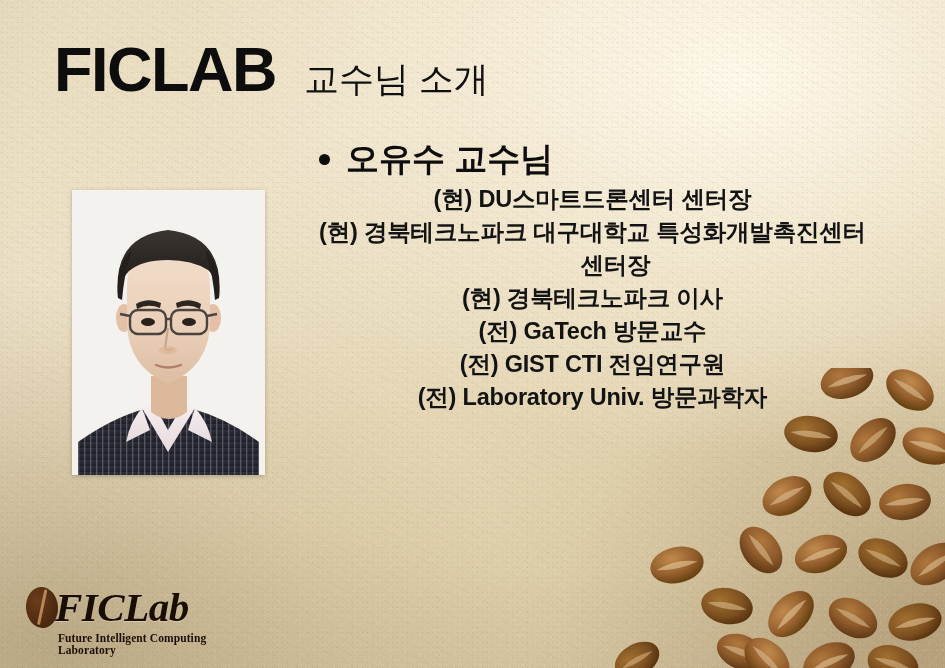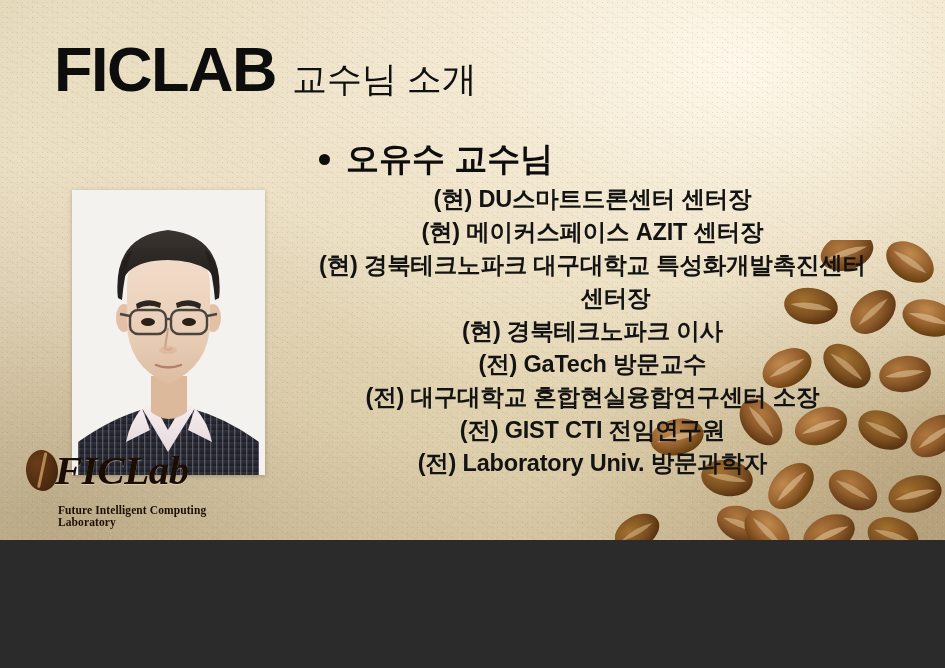--- a/index.html
+++ b/index.html
@@ -3,21 +3,21 @@
 <meta charset="utf-8">
 <style>
   html, body {
     margin: 0;
     padding: 0;
     background: #2b2b2b;
   }
   #slide {
     position: relative;
     width: 945px;
-    height: 540px;
+    height: 668px;
     overflow: hidden;
     font-family: "Liberation Sans", "DejaVu Sans", sans-serif;
     background-color: #e6d9ba;
     background-image:
       radial-gradient(ellipse 760px 520px at 78% 12%, rgba(255,250,237,0.95) 0%, rgba(250,241,222,0.55) 38%, rgba(250,241,222,0) 72%),
       radial-gradient(ellipse 620px 480px at 6% 96%, rgba(150,128,88,0.42) 0%, rgba(170,148,108,0.18) 45%, rgba(170,148,108,0) 75%),
       radial-gradient(ellipse 520px 420px at 98% 92%, rgba(140,112,72,0.30) 0%, rgba(150,125,85,0) 70%),
       linear-gradient(150deg, #e9ddc0 0%, #ece0c6 28%, #e4d6b4 58%, #d8c8a4 82%, #cdbb96 100%);
   }
 
@@ -61,21 +61,21 @@
     z-index: 6;
   }
   #title-main {
     font-size: 63px;
     font-weight: 700;
     letter-spacing: -1.5px;
     color: #0d0d0d;
     line-height: 1;
   }
   #title-sub {
-    margin-left: 16px;
+    margin-left: 28px;
     font-size: 35px;
     font-weight: 400;
     letter-spacing: 0px;
     color: #101010;
     line-height: 1;
   }
 
   
   #portrait {
     position: absolute;
@@ -168,21 +168,21 @@
     line-height: 1;
     letter-spacing: -0.5px;
     text-shadow: 0 1px 0 rgba(255,245,225,0.35);
   }
   #logo-tag {
     font-family: "Liberation Serif", "DejaVu Serif", serif;
     font-size: 11.5px;
     font-weight: 700;
     color: #1b0f05;
     letter-spacing: 0.1px;
-    margin-top: 12px;
+    margin-top: 3px;
     margin-left: 32px;
   }
 </style>
 </head>
 <body>
 
 <div id="slide">
 
   <div id="grain"></div>
   <div id="fibers"></div>
@@ -378,26 +378,24 @@
     </svg>
   </div>
 
   <div id="content">
     <div id="lead-row">
       <span id="lead-bullet"></span>
       <span id="lead-text">오유수 교수님</span>
     </div>
     <div id="positions-list">
         <div class="item">(현) DU스마트드론센터 센터장</div>
-        <div class="item">(현) 메이커스페이스 AZIT 센터장</div>
         <div class="item">(현) 경북테크노파크 대구대학교 특성화개발촉진센터</div>
         <div class="item indent">센터장</div>
         <div class="item">(현) 경북테크노파크 이사</div>
         <div class="item">(전) GaTech 방문교수</div>
-        <div class="item">(전) 대구대학교 혼합현실융합연구센터 소장</div>
         <div class="item">(전) GIST CTI 전임연구원</div>
         <div class="item">(전) Laboratory Univ. 방문과학자</div>
       </div>
   </div>
 
   <div id="logo">
     <div id="logo-row">
       <span id="logo-bean"></span>
       <span id="logo-word">FICLab</span>
     </div>

